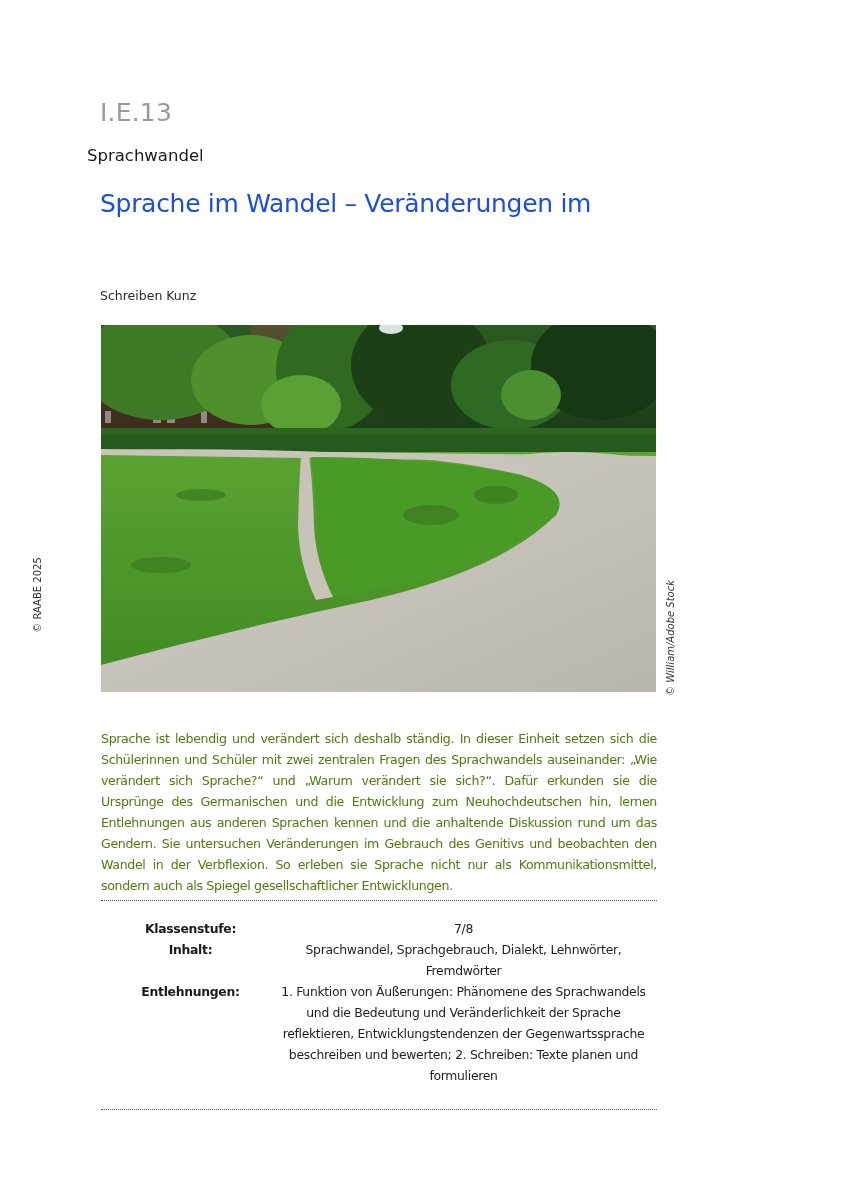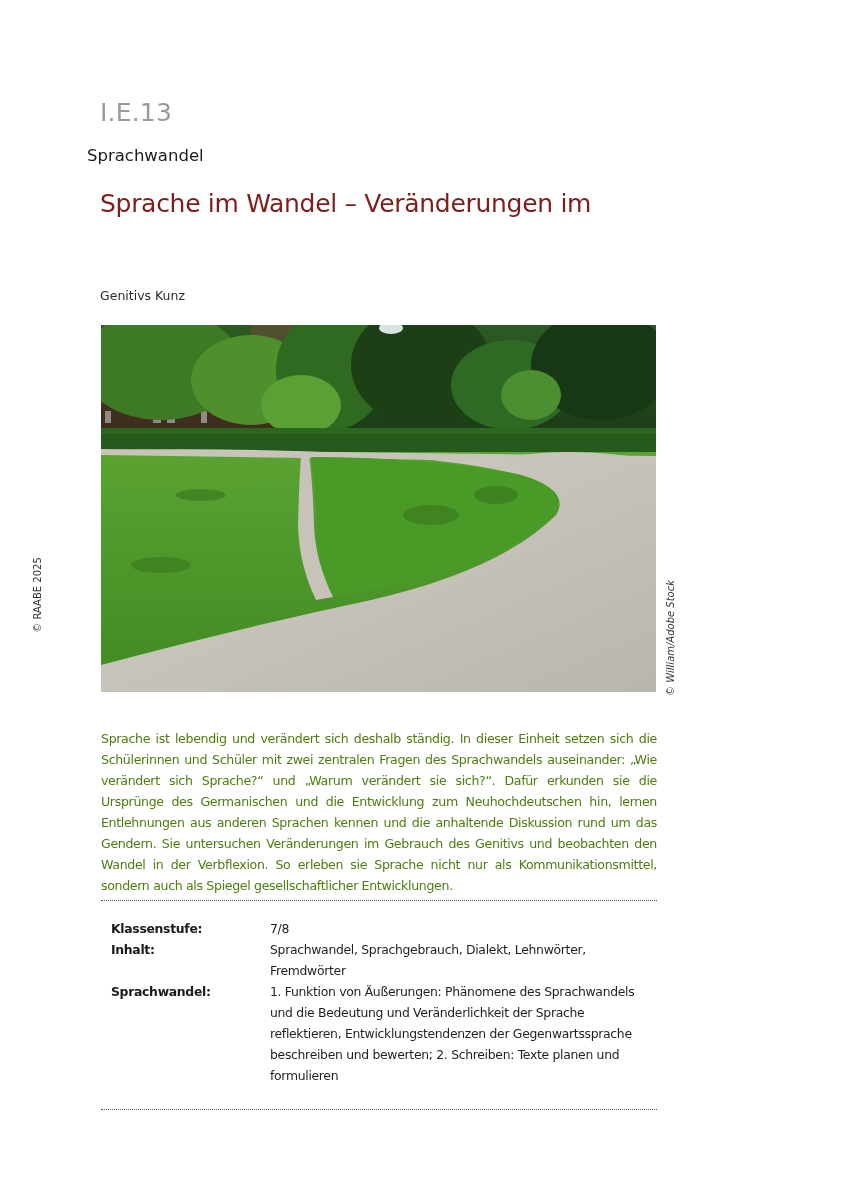--- a/index.html
+++ b/index.html
@@ -12,21 +12,21 @@
     font-size: 25px; color: #9a9a9a; font-weight: normal; letter-spacing: 0.2px;
     font-family: "DejaVu Sans", sans-serif;
   }
   .category {
     position: absolute; left: 87px; top: 146px;
     font-size: 16.5px; color: #1a1a1a;
     font-family: "DejaVu Sans", sans-serif;
   }
   .title {
     position: absolute; left: 100px; top: 186px; width: 600px;
-    font-size: 25px; line-height: 35px; color: #7f1d1d;
+    font-size: 25px; line-height: 35px; color: #1d4ed8;
     font-family: "DejaVu Sans", sans-serif; letter-spacing: -0.3px;
   }
   .author {
     position: absolute; left: 100px; top: 288px;
     font-size: 12.5px; color: #2a2a2a;
     font-family: "DejaVu Sans", sans-serif;
   }
   .photo {
     position: absolute; left: 101px; top: 325px; width: 555px; height: 367px; overflow: hidden;
   }
@@ -52,33 +52,33 @@
     position: absolute; left: 101px; width: 556px; height: 0;
     border-top: 1.5px dotted #555;
   }
   .profile {
     position: absolute; left: 111px; top: 918px; width: 546px;
     font-family: "DejaVu Sans", sans-serif;
   }
   .profile-heading {
     font-size: 12px; font-weight: bold; color: #1a1a1a; letter-spacing: 0.1px; margin-bottom: 14px;
   }
-  .profile-row { display: flex; font-size: 12.4px; line-height: 21px; letter-spacing: -0.3px; }
+  .profile-row { display: flex; font-size: 12.4px; line-height: 21px; letter-spacing: -0.3px; text-align: center; }
   .profile-label { width: 159px; font-weight: bold; color: #1a1a1a; flex-shrink: 0; }
   .profile-value { color: #1f1f1f; width: 390px; }
 </style>
 </head>
 <body>
 
 <div class="unit-code">I.E.13</div>
 <div class="category">Sprachwandel</div>
 <div class="title">
   <div>Sprache im Wandel – Veränderungen im</div>
 </div>
-<div class="author">Genitivs Kunz</div>
+<div class="author">Schreiben Kunz</div>
 
 <div class="side-copyright">© RAABE 2025</div>
 
 <div class="photo">
   <svg width="555" height="367" viewBox="0 0 555 367" xmlns="http://www.w3.org/2000/svg">
     <defs>
       <linearGradient id="sky" x1="0" y1="0" x2="0" y2="1">
         <stop offset="0" stop-color="#2d5a22"></stop>
         <stop offset="1" stop-color="#173614"></stop>
       </linearGradient>
@@ -146,18 +146,18 @@
 <div class="profile">
   <div class="profile-row">
     <div class="profile-label">Klassenstufe:</div>
     <div class="profile-value">7/8</div>
   </div>
   <div class="profile-row">
     <div class="profile-label">Inhalt:</div>
     <div class="profile-value">Sprachwandel, Sprachgebrauch, Dialekt, Lehnwörter, Fremdwörter</div>
   </div>
   <div class="profile-row">
-    <div class="profile-label">Sprachwandel:</div>
+    <div class="profile-label">Entlehnungen:</div>
     <div class="profile-value">1. Funktion von Äußerungen: Phänomene des Sprachwandels und die Bedeutung und Veränderlichkeit der Sprache reflektieren, Entwicklungstendenzen der Gegenwartssprache beschreiben und bewerten; 2. Schreiben: Texte planen und formulieren</div>
   </div>
 </div>
 
 <div class="dotted" style="top: 1109px;"></div>
 
 </body></html>

